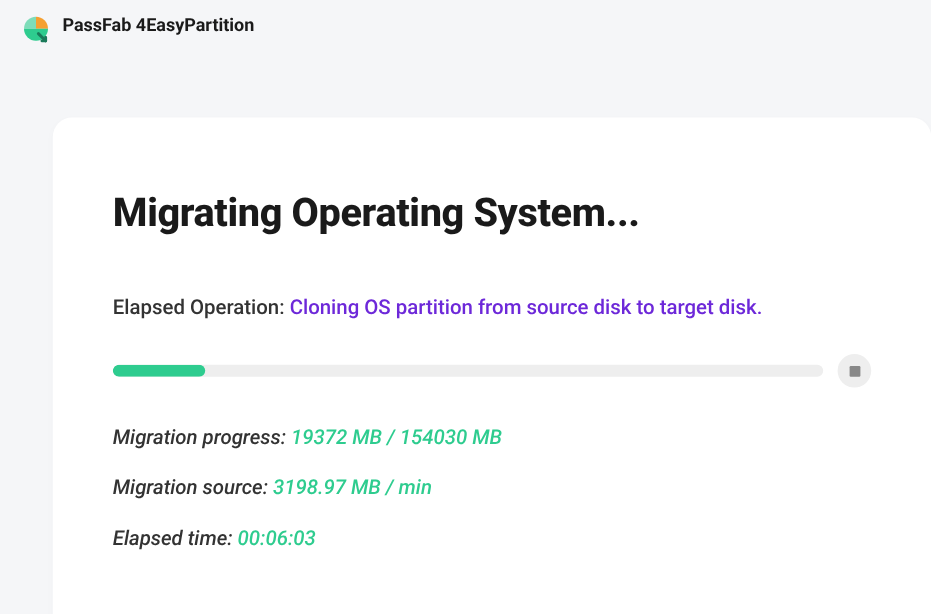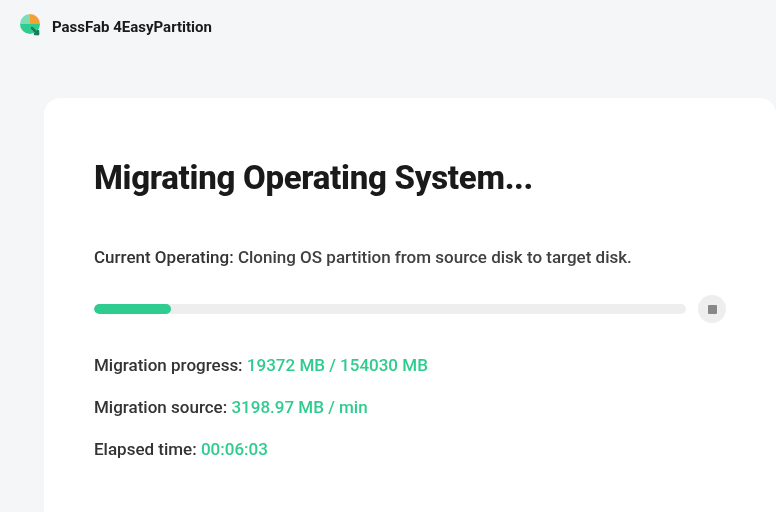--- a/index.html
+++ b/index.html
@@ -9,21 +9,21 @@
     }
     body {
       font-family: -apple-system, BlinkMacSystemFont, "Segoe UI", Roboto, "Helvetica Neue", Arial, sans-serif;
       background-color: #f5f6f8;
       width: 776px;
       height: 512px;
       overflow: hidden;
     }
     .header {
       display: flex;
-      align-items: flex-end;
+      align-items: flex-start;
       padding: 12px 18px;
       gap: 10px;
     }
     .logo {
       width: 24px;
       height: 24px;
       position: relative;
     }
     .app-title {
       font-size: 15px;
@@ -45,21 +45,21 @@
       margin-bottom: 50px;
       letter-spacing: -0.3px;
     }
     .status-line {
       font-size: 17px;
       color: #333;
       margin-bottom: 28px;
       font-weight: 500;
     }
     .status-value {
-      color: #404040;
+      color: #6d28d9;
     }
     .progress-row {
       display: flex;
       align-items: center;
       gap: 12px;
       margin-bottom: 32px;
     }
     .progress-bar {
       flex: 1;
       height: 10px;
@@ -89,20 +89,21 @@
       width: 9px;
       height: 9px;
       background-color: #888;
       border-radius: 1px;
     }
     .info-line {
       font-size: 17px;
       color: #333;
       margin-bottom: 22px;
       font-weight: 500;
+      font-style: italic;
     }
     .info-value {
       color: #2ecc8f;
     }
   </style>
 </head>
 <body>
 
 <div class="header">
   <div class="logo">
@@ -115,21 +116,21 @@
       <path d="M17 22 L20 22 L20 19" fill="none" stroke="#1a7a5a" stroke-width="2.5" stroke-linecap="round" stroke-linejoin="round"></path>
     </svg>
   </div>
   <div class="app-title">PassFab 4EasyPartition</div>
 </div>
 
 <div class="card">
   <h1 class="page-title">Migrating Operating System...</h1>
 
   <div class="status-line">
-    <span>Current Operating: </span><span class="status-value">Cloning OS partition from source disk to target disk.</span>
+    <span>Elapsed Operation: </span><span class="status-value">Cloning OS partition from source disk to target disk.</span>
   </div>
 
   <div class="progress-row">
     <div class="progress-bar">
       <div class="progress-fill" style="width: 13%;"></div>
     </div>
     <button class="stop-button">
       <span class="stop-icon"></span>
     </button>
   </div>

